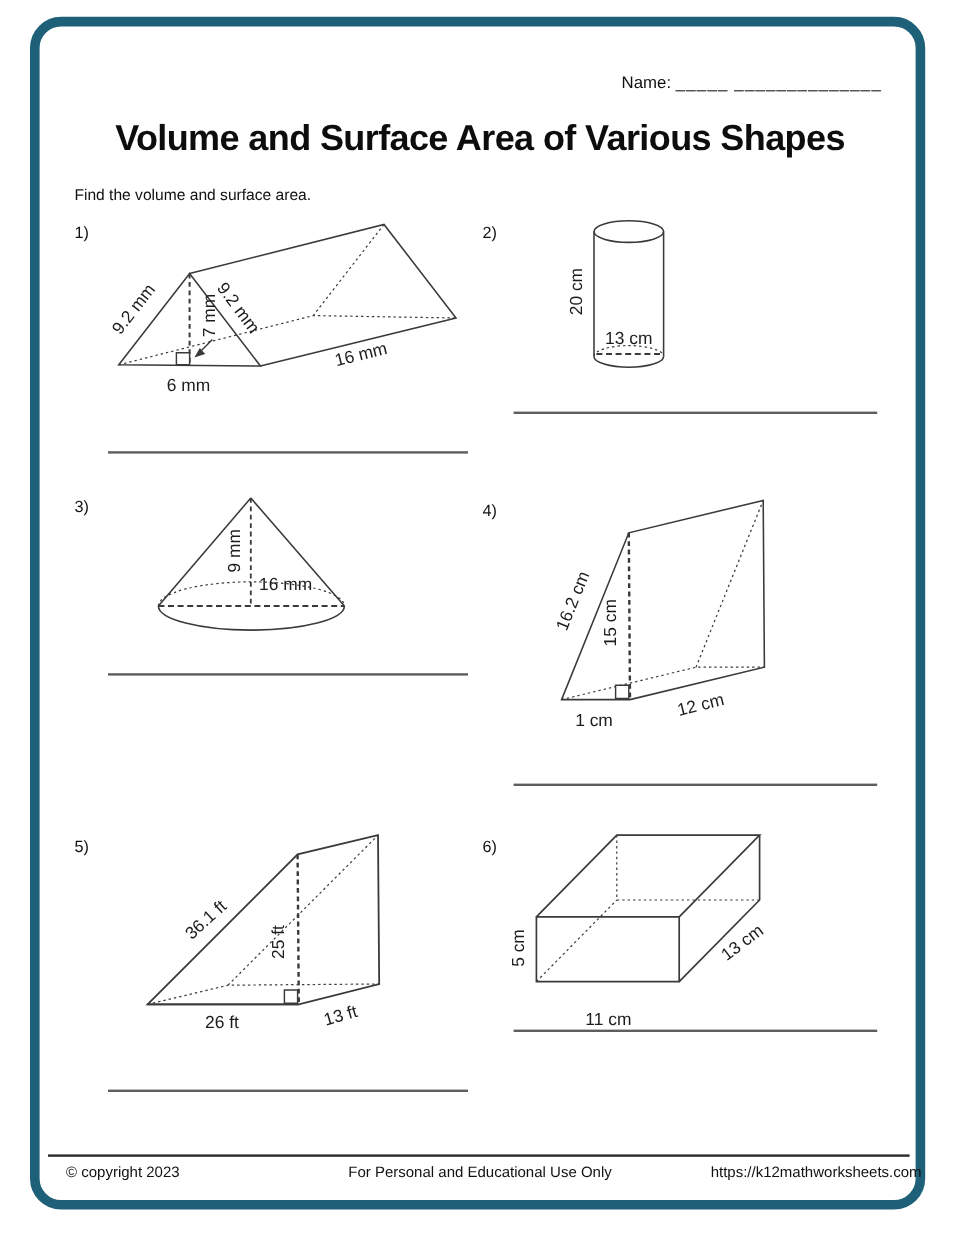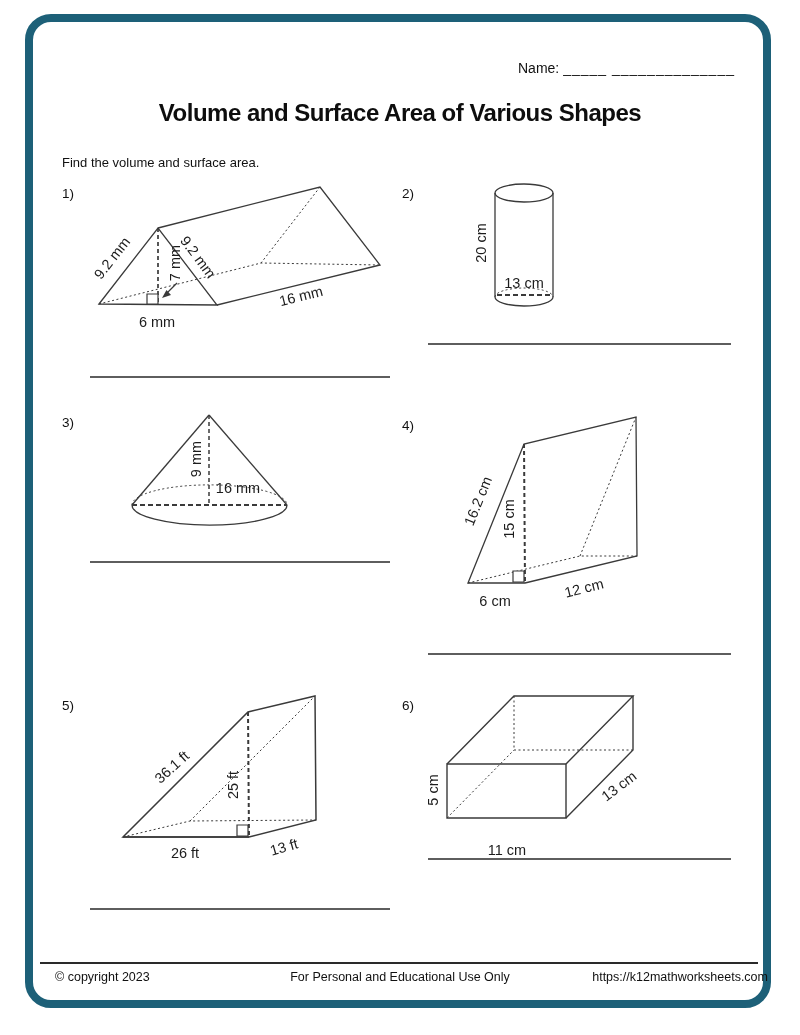--- a/index.html
+++ b/index.html
@@ -9,21 +9,21 @@
     overflow:hidden;
   }
   .frame{
     position:absolute;left:25px;top:14px;width:746px;height:994px;
     border:8px solid #1d6078;border-radius:26px;box-sizing:border-box;
   }
   .name-block{position:absolute;left:518px;top:60px;font-size:14px;color:#111;}
   .name-line{letter-spacing:1px;}
   .title{
     position:absolute;left:30px;top:99px;width:740px;text-align:center;
-    font-size:24px;font-weight:bold;letter-spacing:-0.5px;color:#0d0d0d;
+    font-size:30px;font-weight:bold;letter-spacing:-0.5px;color:#0d0d0d;
   }
   .instruction{position:absolute;left:62px;top:155px;font-size:13px;color:#111;}
   .pnum{position:absolute;font-size:13.5px;color:#111;}
   .plabel{
     position:absolute;font-size:14.5px;color:#1c1c1c;white-space:nowrap;
     transform:translate(-50%,-50%);
   }
   .fig{position:absolute;}
   .ansline{position:absolute;height:2px;background:#5e5e5e;}
   .footer-line{position:absolute;left:40px;top:962px;width:718px;height:2px;background:#2a2a2a;}
@@ -105,21 +105,21 @@
     <path d="M468,583 L524,444 L636,417 L637,556 L525,583 Z"></path>
   </g>
   <g fill="none" stroke="#3a3a3a" stroke-width="1" stroke-dasharray="2,2.5">
     <path d="M468,583 L580,556 L637,556 M580,556 L636,417"></path>
   </g>
   <path d="M524,444 L525,583" fill="none" stroke="#3a3a3a" stroke-width="2" stroke-dasharray="4,3"></path>
   <rect x="513" y="571" width="11" height="11" fill="#ffffff" stroke="#3a3a3a" stroke-width="1.2"></rect>
 </svg>
 <span class="plabel" style="left:478px;top:501px;transform:translate(-50%,-50%) rotate(-68deg);">16.2 cm</span>
 <span class="plabel" style="left:509px;top:519px;transform:translate(-50%,-50%) rotate(-90deg);">15 cm</span>
-<span class="plabel" style="left:495px;top:601px;">6 cm</span>
+<span class="plabel" style="left:495px;top:601px;">1 cm</span>
 <span class="plabel" style="left:584px;top:588px;transform:translate(-50%,-50%) rotate(-14deg);">12 cm</span>
 <div class="ansline" style="left:428px;top:653px;width:303px;"></div>
 
 <span class="pnum" style="left:62px;top:698px;">5)</span>
 <svg class="fig" style="left:90px;top:690px;" width="260" height="170" viewBox="90 690 260 170">
   <g fill="none" stroke="#3a3a3a" stroke-width="1.5">
     <path d="M123,837 L248,712 L315,696 L316,820 L249,837 Z"></path>
     <path d="M123,837 L249,837"></path>
   </g>
   <g fill="none" stroke="#3a3a3a" stroke-width="1" stroke-dasharray="2,2.5">

